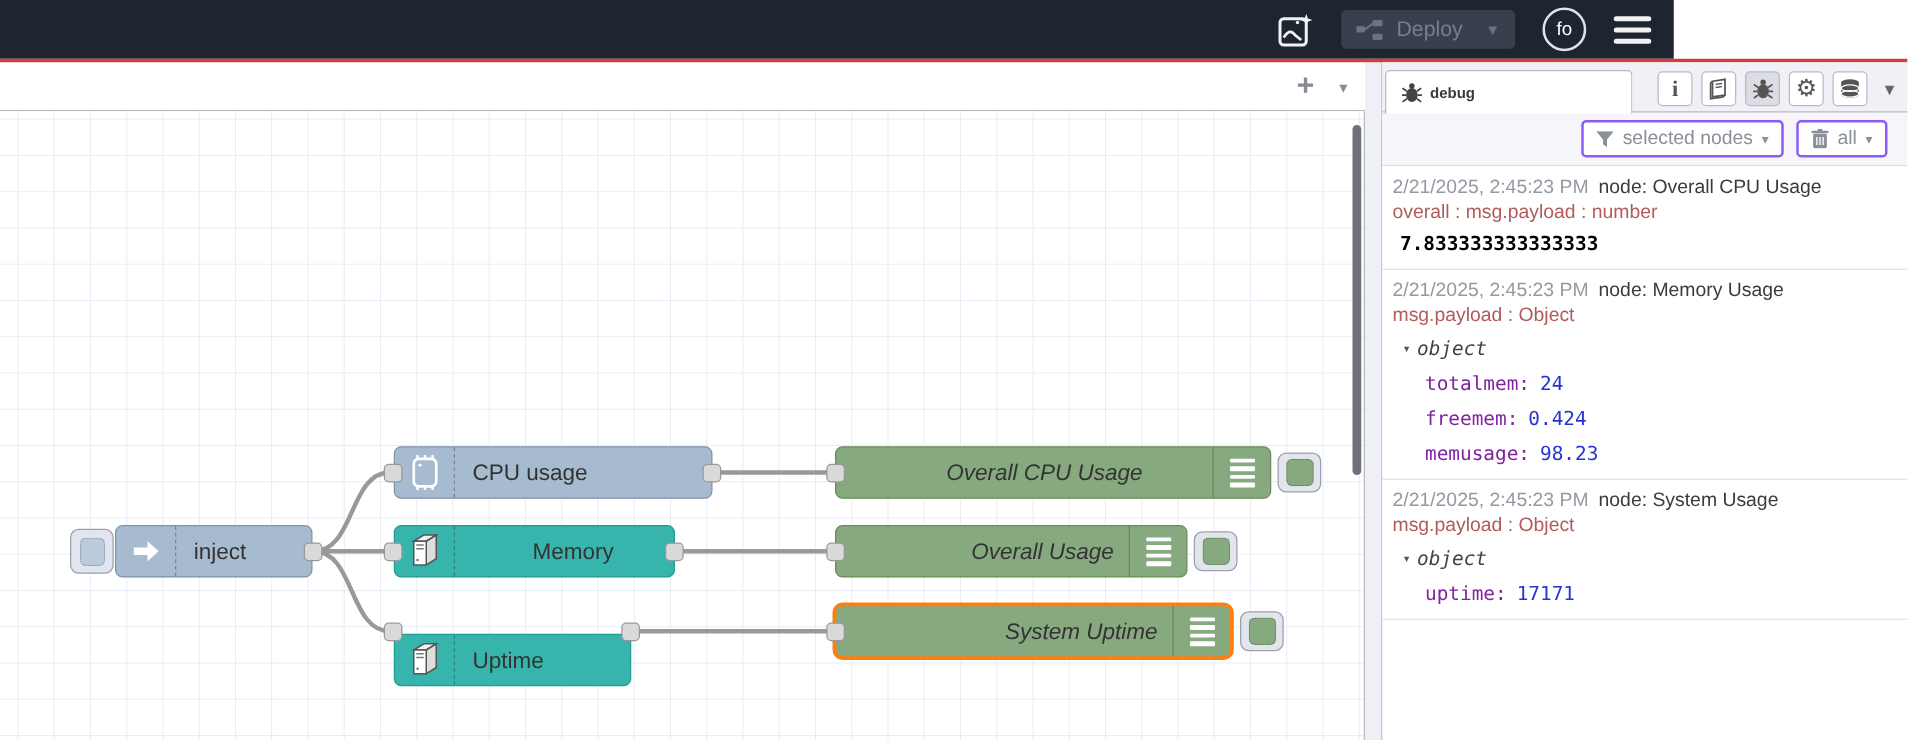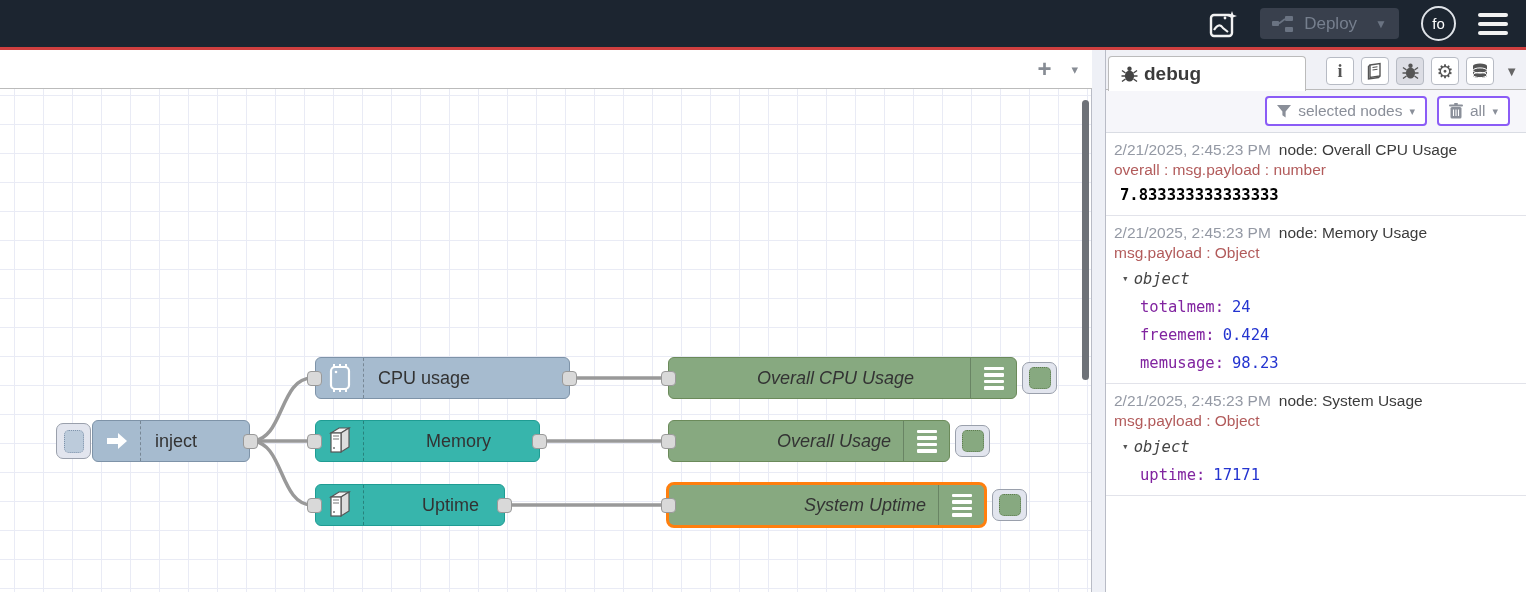--- a/index.html
+++ b/index.html
@@ -1,21 +1,21 @@
 <!DOCTYPE html>
 <html><head>
 <meta charset="utf-8">
 <style>
   * { margin:0; padding:0; box-sizing:border-box; }
   html,body { width:1526px; height:592px; overflow:hidden; background:#fff;
     font-family:"Liberation Sans", sans-serif; }
   .app { position:relative; width:1526px; height:592px; }
 
   
-  .header { position:absolute; left:0; top:0; width:1526px; height:47px;
+  .header { position:absolute; left:0; top:0; width:1339px; height:47px;
     background:#1c2530; display:flex; align-items:center; justify-content:flex-end;
     gap:22px; padding-right:18px; }
   .accent-line { position:absolute; left:0; top:47px; width:1526px; height:3px; background:#cf3f3f; }
   .hdr-icon-btn { display:flex; align-items:center; justify-content:center; cursor:pointer; }
   .deploy-btn { height:31px; background:#39404d; border-radius:4px; display:flex;
     align-items:center; gap:10px; padding:0 12px; color:#767f8e; font-size:17px; }
   .deploy-caret { color:#6a7382; font-size:12px; margin-left:8px; }
   .avatar { width:35px; height:35px; border-radius:50%; border:2px solid #dfe3e8;
     color:#fff; display:flex; align-items:center; justify-content:center; font-size:15px; }
   .burger { display:flex; flex-direction:column; gap:5px; }
@@ -69,21 +69,21 @@
   
   .splitter { position:absolute; left:1092px; top:50px; width:14px; height:542px;
     background:#eef0f6; border-right:1px solid #b9bcc6; cursor:col-resize; }
 
   
   .sidebar { position:absolute; left:1106px; top:50px; width:420px; height:542px; background:#fff; }
   .side-tabs { position:relative; height:40px; background:#f0f1f6; border-bottom:1px solid #bbbbbb; }
   .debug-tab { position:absolute; left:2px; top:6px; width:198px; height:35px; background:#fff;
     border:1px solid #bbbbbb; border-bottom:none; border-radius:4px 4px 0 0;
     display:flex; align-items:center; gap:6px; padding-left:12px;
-    font-weight:bold; font-size:19px; color:#3b3b3b; cursor:pointer; }
+    font-weight:bold; font-size:12px; color:#3b3b3b; cursor:pointer; }
   .tab-actions { position:absolute; right:8px; top:7px; display:flex; align-items:center; gap:7px; }
   .tool-btn { width:28px; height:28px; background:#fff; border:1px solid #b7bbc4; border-radius:4px;
     display:flex; align-items:center; justify-content:center; color:#555; cursor:pointer; }
   .tool-btn.active { background:#dcdde4; }
   .info-glyph { font-family:"Liberation Serif", serif; font-weight:bold; font-size:18px; color:#555; }
   .gear-glyph { font-size:19px; color:#555; line-height:1; }
   .side-caret { color:#666; font-size:13px; margin-left:4px; cursor:pointer; }
 
   .filter-row { height:43px; background:#f6f6fa; border-bottom:1px solid #d9dce3;
     display:flex; align-items:center; justify-content:flex-end; gap:10px; padding-right:16px; }
@@ -194,21 +194,21 @@
           <rect x="6" y="8" width="10" height="19" fill="#fff" stroke="#555" stroke-width="1.2"></rect>
           <path d="M8 11 h6 M8 14 h6" stroke="#777" stroke-width="1.1"></path>
           <circle cx="9" cy="23" r="1" fill="#777"></circle>
         </svg>
       </div>
       <span class="node-label" style="padding-left:14px;">Memory</span>
     </div>
     <div class="port" style="left:307px; top:345px;"></div>
     <div class="port" style="left:532px; top:345px;"></div>
 
-    <div class="node n-os" style="left:315px; top:395px; width:190px;gap:44px;">
+    <div class="node n-os" style="left:315px; top:418px; width:190px;">
       <div class="icon-area">
         <svg width="30" height="32" viewBox="0 0 30 32">
           <path d="M6 8 l8 -5 h10 l-8 5 Z" fill="#f4f4f4" stroke="#555" stroke-width="1.2"></path>
           <path d="M16 8 l8 -5 v19 l-8 5 Z" fill="#dddddd" stroke="#555" stroke-width="1.2"></path>
           <rect x="6" y="8" width="10" height="19" fill="#fff" stroke="#555" stroke-width="1.2"></rect>
           <path d="M8 11 h6 M8 14 h6" stroke="#777" stroke-width="1.1"></path>
           <circle cx="9" cy="23" r="1" fill="#777"></circle>
         </svg>
       </div>
       <span class="node-label" style="padding-left:14px;">Uptime</span>

